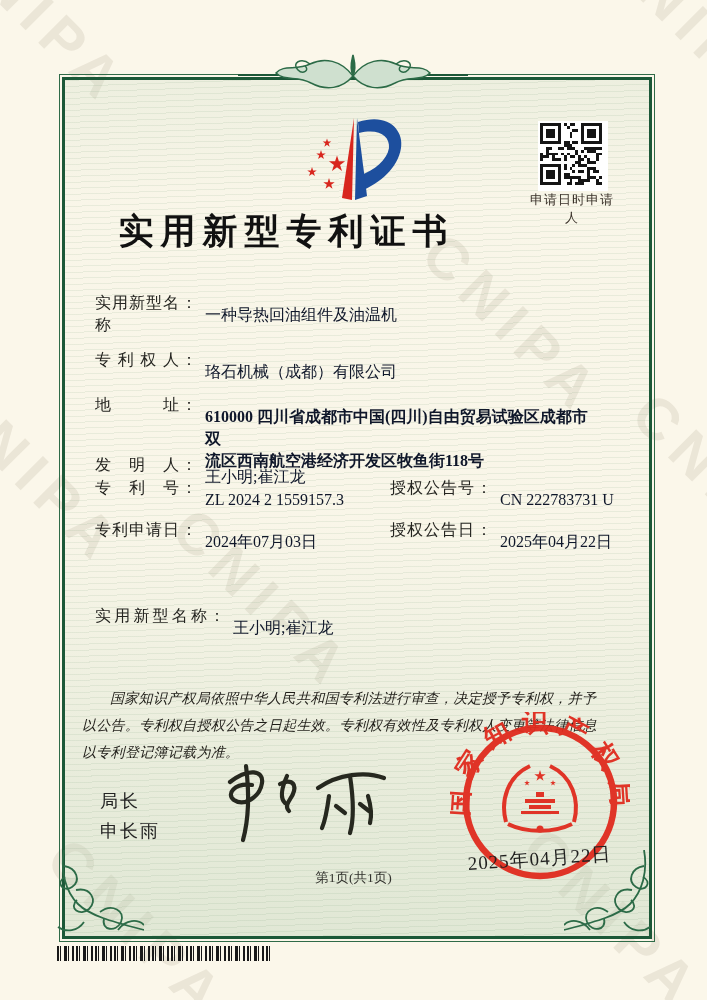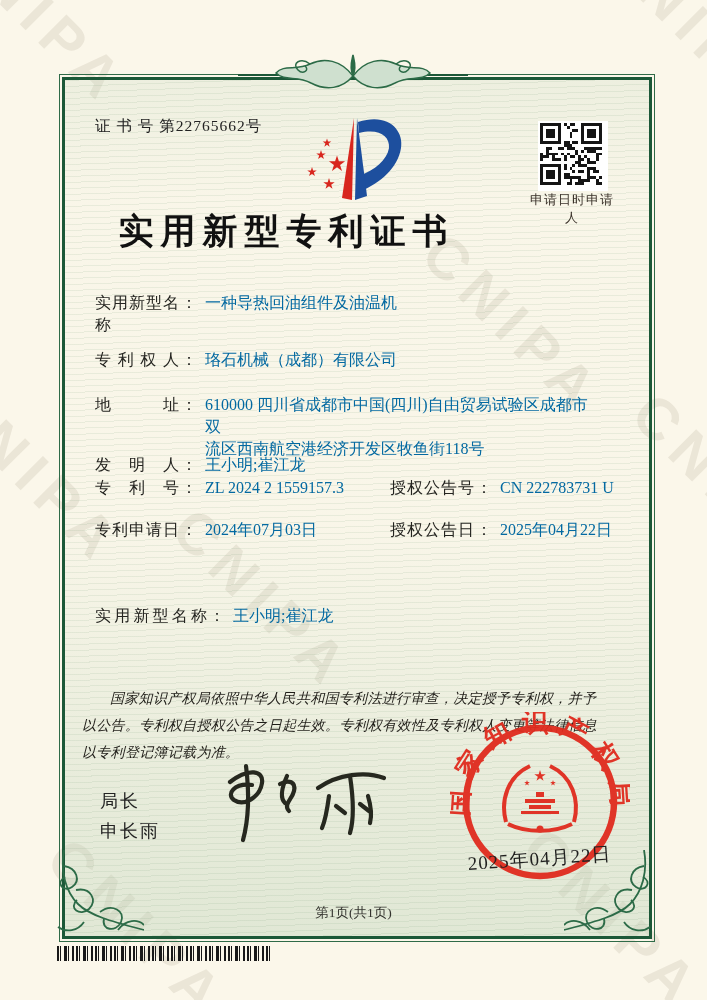--- a/index.html
+++ b/index.html
@@ -36,32 +36,32 @@
   .qr-label{position:absolute;left:524px;top:191px;width:96px;text-align:center;
             font-size:13px;letter-spacing:1px;color:#3a322a;}
   .title{position:absolute;left:0;top:208px;width:573px;text-align:center;
          font-size:35px;font-weight:bold;letter-spacing:7px;color:#111;}
 
   .frow{position:absolute;left:95px;width:520px;font-size:16px;line-height:22px;}
   .lb{display:inline-block;width:84px;text-align:justify;text-align-last:justify;
       vertical-align:top;color:#242420;}
   .lb.wide{width:112px;}
   .cl{display:inline-block;margin:0 8px 0 2px;vertical-align:top;}
-  .val{display:inline-block;vertical-align:top;color:#0369a1;}
+  .val{display:inline-block;vertical-align:top;color:#0f172a;margin-top:12px;}
   .col2{position:absolute;left:295px;top:0;white-space:nowrap;}
-  .addr{display:inline-block;vertical-align:top;max-width:390px;}
+  .addr{display:inline-block;vertical-align:top;max-width:390px;font-weight:bold;}
 
   .statement{position:absolute;left:82px;top:671px;width:528px;font-size:14px;
              line-height:27px;text-indent:2em;color:#1f1d18;letter-spacing:0.3px;
              font-style:italic;}
   .signer{position:absolute;left:100px;top:786px;font-family:"Liberation Sans","DejaVu Sans",sans-serif;
           font-size:18px;line-height:30px;color:#222;letter-spacing:2px;}
   .signature{position:absolute;left:210px;top:756px;width:195px;height:90px;}
   .seal{position:absolute;left:450px;top:712px;width:180px;height:180px;opacity:.95;}
-  .footer{position:absolute;left:0;top:904px;width:707px;text-align:center;
+  .footer{position:absolute;left:0;top:869px;width:707px;text-align:center;
           font-size:13.5px;color:#33332e;}
   .barcode{position:absolute;left:57px;top:946px;width:213px;height:15px;z-index:4;
      background:repeating-linear-gradient(90deg,
         #191919 0 2px,transparent 2px 3px,#191919 3px 4px,transparent 4px 7px,
         #191919 7px 10px,transparent 10px 11px,#191919 11px 12px,transparent 12px 15px,
         #191919 15px 17px,transparent 17px 19px);}
 </style>
 </head>
 <body>
 
@@ -110,21 +110,20 @@
       <path d="M8,16 c13,2 17,15 8,21 c-9,6 -17,-5 -7,-10"></path>
       <path d="M20,40 c15,-3 22,11 13,19 c-9,8 -21,-1 -12,-9"></path>
       <path d="M44,62 c12,-9 26,-1 21,10 c-5,11 -20,8 -17,-3"></path>
       <path d="M28,72 c-6,9 -18,11 -26,5"></path>
       <path d="M62,80 c8,-11 20,-11 26,-5"></path>
     </g>
   </svg>
 
   <div class="content">
 
-    <div class="cert-no">证 书 号 第22765662号</div>
 
     <svg class="logo" viewBox="0 0 110 96">
       <path fill="#1d4f9e" d="M60,12 C90,2 106,20 103,38 C100,58 82,73 63,81 L61,66 C77,60 89,50 91,38 C92,26 81,18 61,23 Z"></path>
       <path fill="#d8261e" d="M56,8 L44,88 L54,90 Z"></path>
       <path fill="#1d4f9e" d="M59,8 L57,90 L69,86 Z"></path>
       <g fill="#d8261e">
         <path transform="translate(29 33) scale(4.5)" d="M0,-1L0.2245,-0.309L0.9511,-0.309L0.3633,0.118L0.5878,0.809L0,0.382L-0.5878,0.809L-0.3633,0.118L-0.9511,-0.309L-0.2245,-0.309Z"></path>
         <path transform="translate(23 45) scale(5)" d="M0,-1L0.2245,-0.309L0.9511,-0.309L0.3633,0.118L0.5878,0.809L0,0.382L-0.5878,0.809L-0.3633,0.118L-0.9511,-0.309L-0.2245,-0.309Z"></path>
         <path transform="translate(39 54) scale(8.5)" d="M0,-1L0.2245,-0.309L0.9511,-0.309L0.3633,0.118L0.5878,0.809L0,0.382L-0.5878,0.809L-0.3633,0.118L-0.9511,-0.309L-0.2245,-0.309Z"></path>
         <path transform="translate(14 62) scale(5)" d="M0,-1L0.2245,-0.309L0.9511,-0.309L0.3633,0.118L0.5878,0.809L0,0.382L-0.5878,0.809L-0.3633,0.118L-0.9511,-0.309L-0.2245,-0.309Z"></path>

